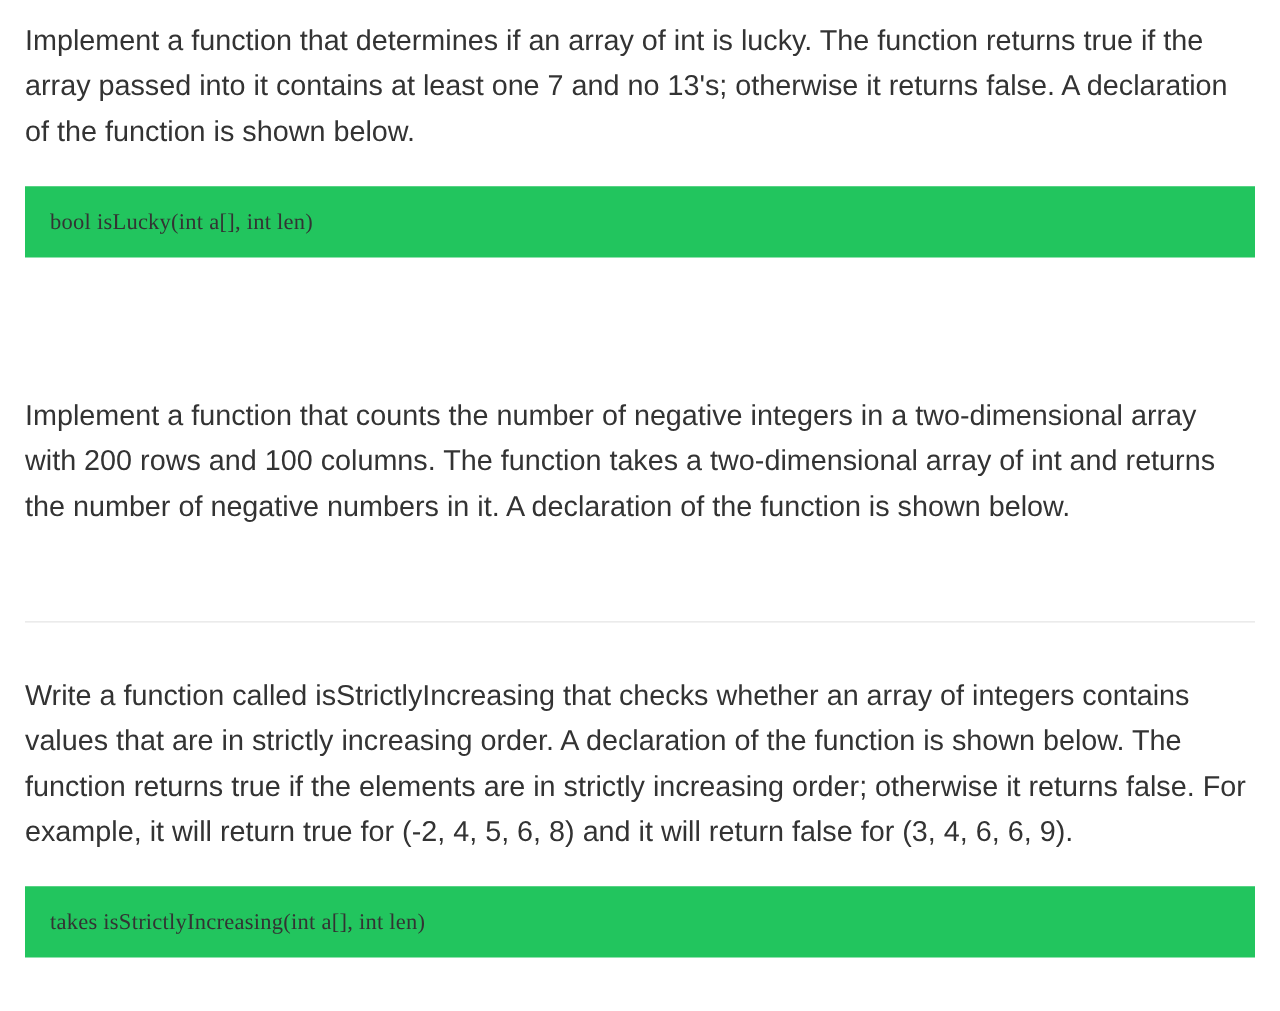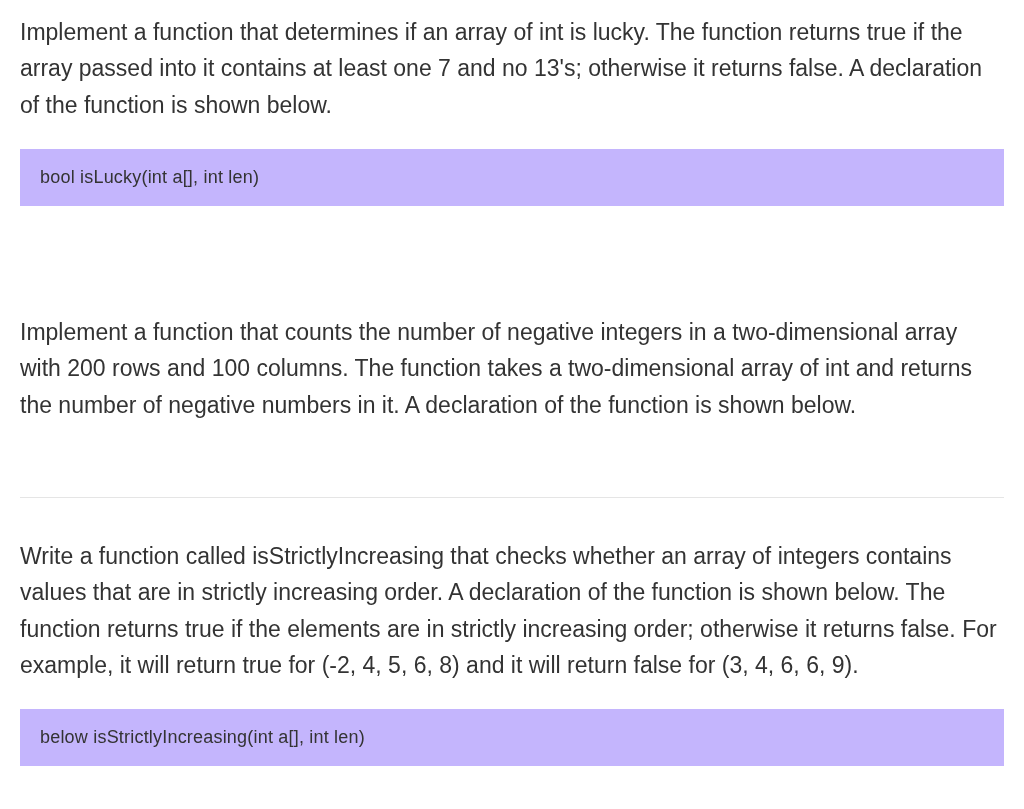--- a/index.html
+++ b/index.html
@@ -14,23 +14,23 @@
       width: 1024px;
       color: #333333;
     }
     .problem-text {
       font-size: 23px;
       line-height: 1.58;
       color: #333333;
       margin-bottom: 26px;
     }
     .code-block {
-      background: #c4b5fd;
+      background: #22c55e;
       padding: 18px 20px;
-      font-family: Liberation Sans, sans-serif;
+      font-family: Liberation Serif, serif;
       font-size: 18px;
       color: #333333;
       letter-spacing: 0.2px;
     }
     .spacer-1 {
       height: 108px;
     }
     .spacer-2 {
       height: 48px;
     }
@@ -58,14 +58,14 @@
 </div>
 
 <div class="spacer-2"></div>
 
 <hr class="divider">
 
 <div class="problem">
   <p class="problem-text">
     <span>Write a function called </span><span class="italic">isStrictlyIncreasing</span><span> that checks whether an array of integers contains values that are in strictly increasing order. A declaration of the function is shown below. The function returns true if the elements are in strictly increasing order; otherwise it returns false. For example, it will return true for (-2, 4, 5, 6, 8) and it will return false for (3, 4, 6, 6, 9).</span>
   </p>
-  <div class="code-block">below isStrictlyIncreasing(int a[], int len)</div>
+  <div class="code-block">takes isStrictlyIncreasing(int a[], int len)</div>
 </div>
 
 </body></html>

